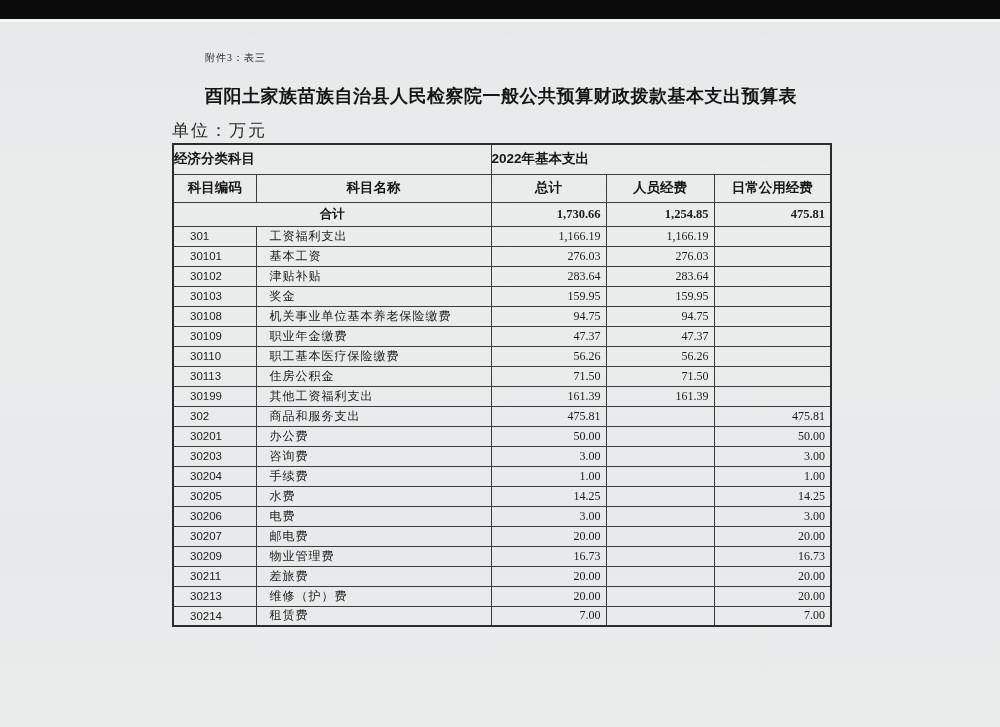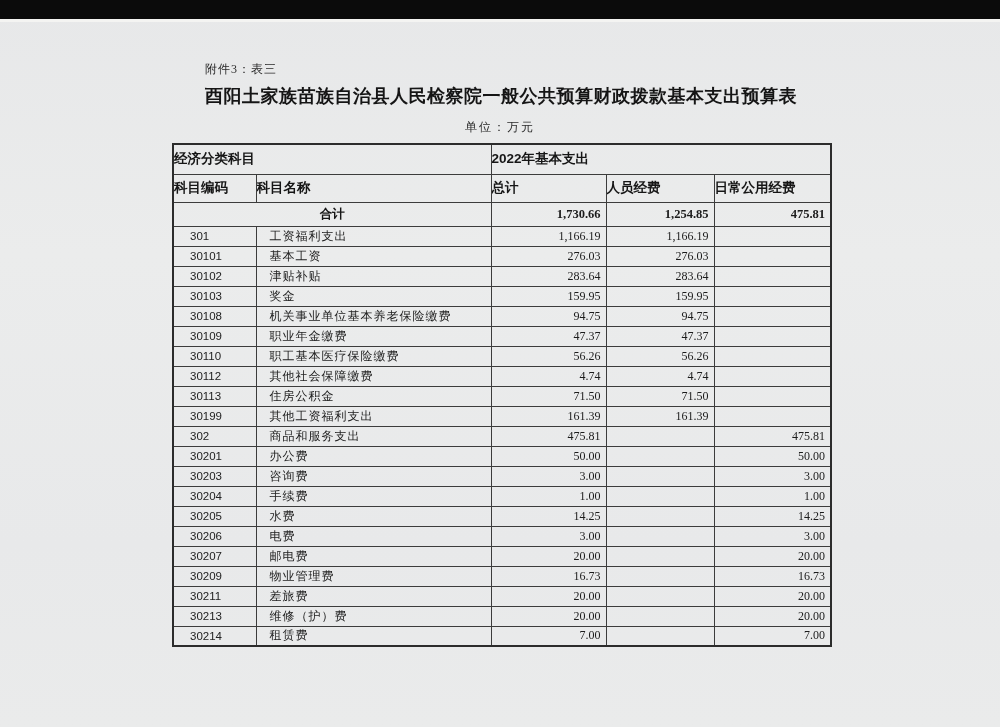--- a/index.html
+++ b/index.html
@@ -19,51 +19,51 @@
     background:#0b0b0b;
   }
   .scan-band-edge {
     position:absolute; top:19px; left:0; right:0; height:3px;
     background:#f4f4f2;
   }
 
   .attachment-note {
     position:absolute; left:205px; top:51px;
     font-family:"Liberation Serif", serif;
-    font-size:12px; letter-spacing:1px; color:#2b2b2b;margin-top:10px;
+    font-size:10px; letter-spacing:1px; color:#2b2b2b;
   }
 
   .doc-title {
     position:absolute; left:172px; top:84px; width:658px;
     text-align:center;
     font-family:"Liberation Sans", sans-serif;
     font-weight:bold; font-size:18px; letter-spacing:0.5px;
     color:#151515;
   }
 
   .unit-note {
     position:absolute; left:172px; top:119px; width:656px;
-    text-align:center;
-    font-family:"Liberation Serif", serif;
-    font-size:12px; letter-spacing:2px; color:#2b2b2b;
+    text-align:left;
+    font-family:"Liberation Serif", serif;
+    font-size:17px; letter-spacing:2px; color:#2b2b2b;
   }
 
   table.budget {
     position:absolute; left:172px; top:143px; width:658px;
     border-collapse:collapse; table-layout:fixed;
     background:transparent;
   }
   table.budget th, table.budget td {
     border:1px solid #3c3c3c;
     overflow:hidden; white-space:nowrap;
   }
   table.budget { border:2px solid #2c2c2c; }
 
   tr.hdr-groups th { height:30px; font-size:13.5px; font-weight:bold; color:#161616; text-align:left; }
-  tr.hdr-cols  th { height:28px; font-size:13.5px; font-weight:bold; color:#161616; text-align:left; }
+  tr.hdr-cols  th { height:28px; font-size:13.5px; font-weight:bold; color:#161616; text-align:center; }
 
   tr.total-row td { height:24px; font-weight:bold; }
   td.total-label {
     text-align:center; font-size:12.5px;
     font-family:"Liberation Sans", sans-serif; color:#161616;
   }
 
   tbody tr.data-row td { height:20px; }
 
   td.code {
@@ -167,27 +167,20 @@
       <td class="num"></td>
     </tr>
         <tr class="data-row">
       <td class="code">30110</td>
       <td class="name">职工基本医疗保险缴费</td>
       <td class="num">56.26</td>
       <td class="num">56.26</td>
       <td class="num"></td>
     </tr>
         <tr class="data-row">
-      <td class="code">30112</td>
-      <td class="name">其他社会保障缴费</td>
-      <td class="num">4.74</td>
-      <td class="num">4.74</td>
-      <td class="num"></td>
-    </tr>
-        <tr class="data-row">
       <td class="code">30113</td>
       <td class="name">住房公积金</td>
       <td class="num">71.50</td>
       <td class="num">71.50</td>
       <td class="num"></td>
     </tr>
         <tr class="data-row">
       <td class="code">30199</td>
       <td class="name">其他工资福利支出</td>
       <td class="num">161.39</td>

